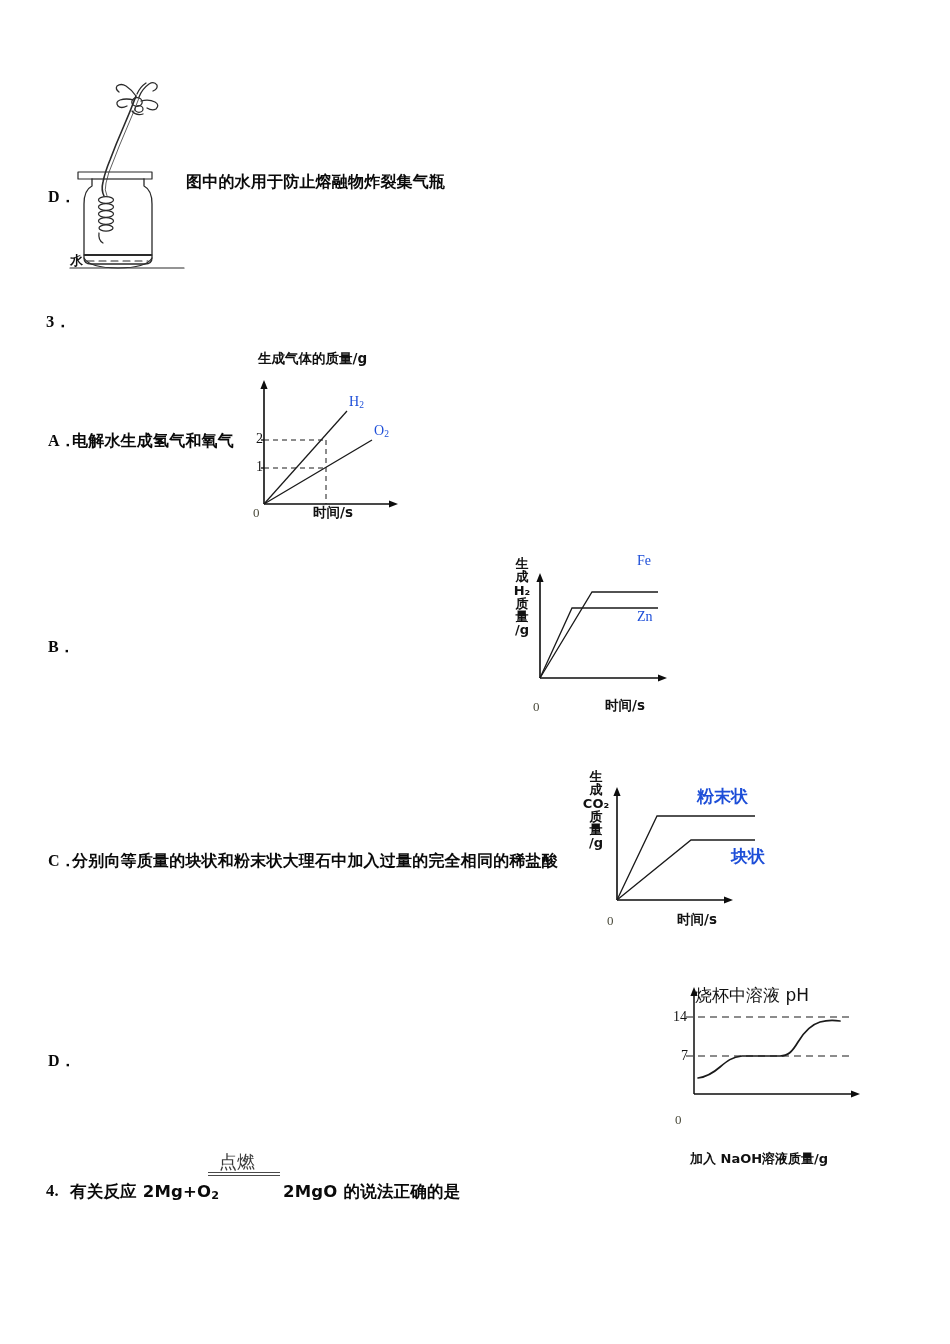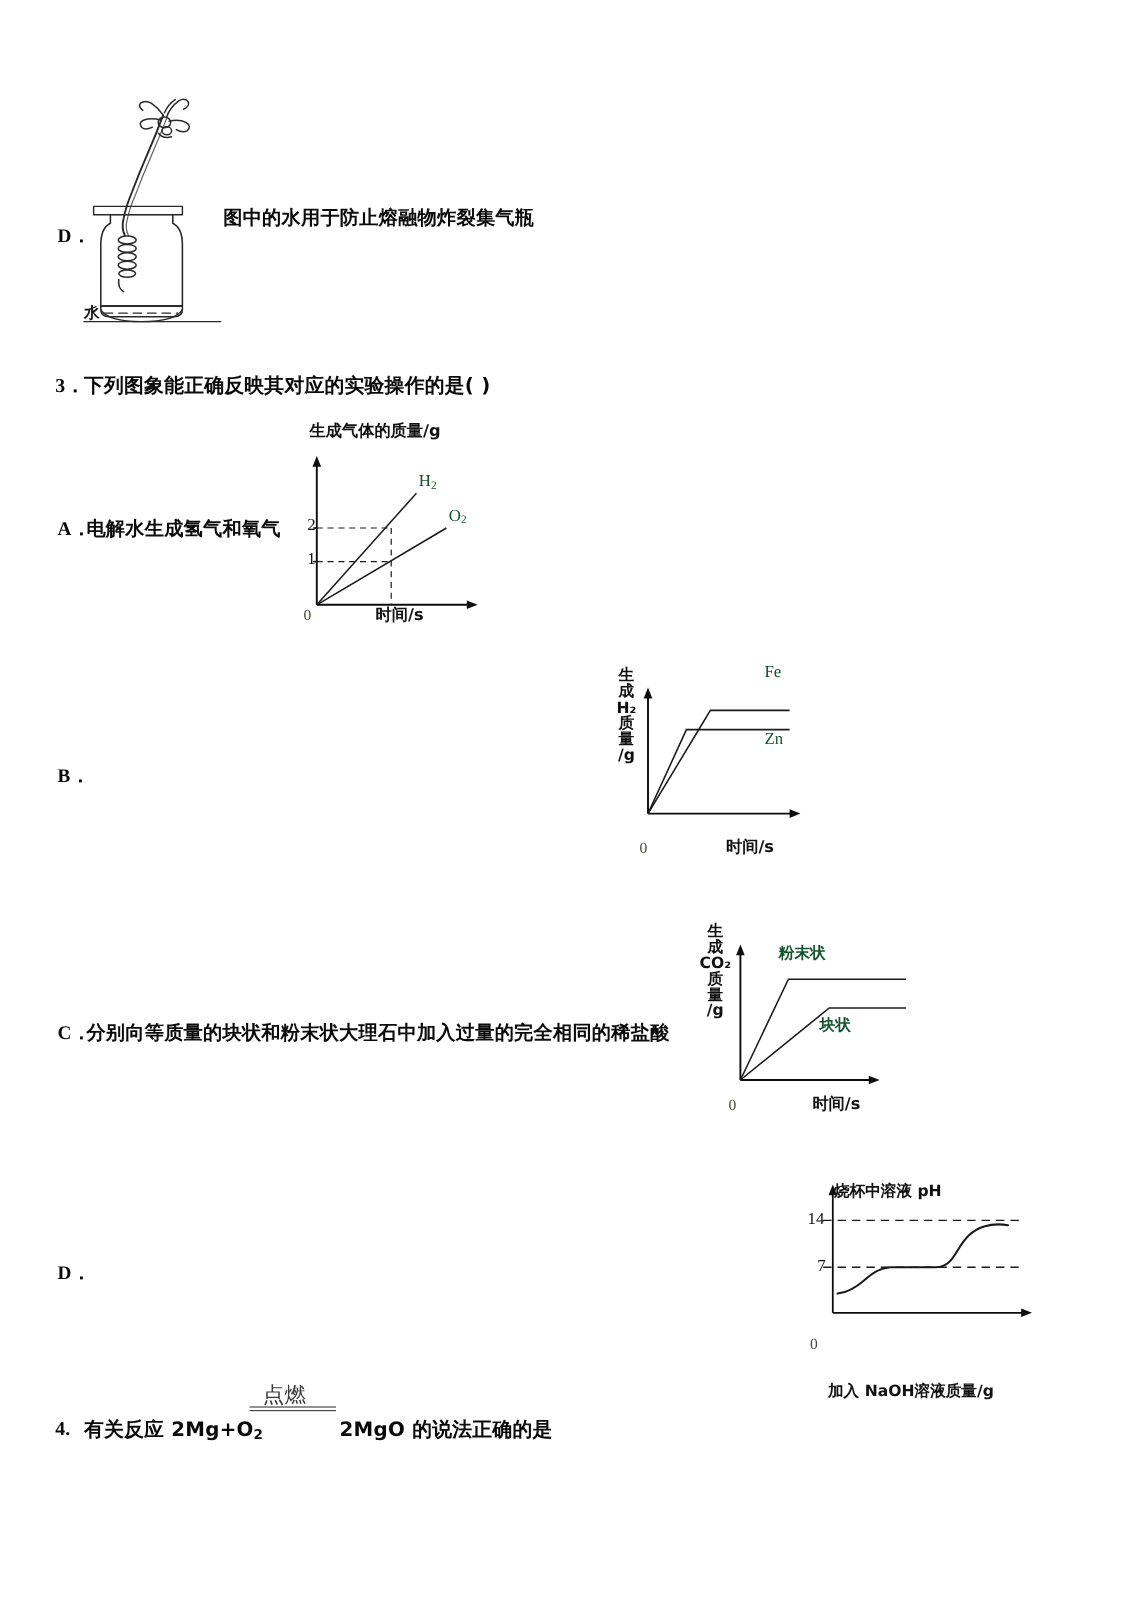--- a/index.html
+++ b/index.html
@@ -78,27 +78,28 @@
   .zero {
     position: absolute;
     font-family: "Liberation Serif", serif;
     font-size: 13px;
     color: #4a4a3a;
   }
   .series-label {
     position: absolute;
     font-family: "Liberation Serif", serif;
     font-size: 14px;
-    color: #14532d;
+    color: #1d4ed8;
     white-space: nowrap;
   }
   .series-label-cn {
     font-family: "DejaVu Sans", "Liberation Sans", sans-serif;
-    font-size: 13px;
+    font-size: 17px;
     font-weight: 600;
+    margin-left: 48px;
   }
 
   svg { overflow: visible; }
   .chart-svg { position: absolute; }
   .eq-cond {
     position: absolute;
     font-family: Liberation Mono, monospace;
     font-size: 18px;
     color: #3a3a3a;
   }
@@ -157,21 +158,20 @@
         <path d="M72 33 Q76 38 83 36"></path>
       </g>
     </g>
   </svg>
 
   <div class="axis-label" style="left:70px; top:252px; font-size:13px; font-weight:600;">水</div>
 
   <div class="txt cn optline" style="left:186px; top:172px;">图中的水用于防止熔融物炸裂集气瓶</div>
 
   <div class="txt" style="left:46px; top:311px; font-size:16.5px;">3．</div>
-  <div class="txt cn qline" style="left:70px; top:311px;">下列图象能正确反映其对应的实验操作的是(  )</div>
 
   <div class="txt opt-letter" style="left:48px; top:431px; font-size:16px;">A．</div>
   <div class="txt cn optline" style="left:72px; top:431px;">电解水生成氢气和氧气</div>
 
   <div class="axis-label" style="left:258px; top:350px; font-size:13.5px; font-weight:600;">生成气体的质量/g</div>
 
   <svg class="chart-svg" style="left:250px; top:378px;" width="160" height="140" viewBox="0 0 160 140">
 
     <g stroke="#0d0d0d" stroke-width="1.6" fill="none">
       <path d="M14 126 L14 8"></path>
@@ -261,21 +261,21 @@
     <path d="M12 122 L86 62 L150 62" stroke="#1a1a1a" stroke-width="1.3" fill="none"></path>
   </svg>
 
   <div class="series-label series-label-cn" style="left:649px; top:785px;">粉末状</div>
   <div class="series-label series-label-cn" style="left:683px; top:845px;">块状</div>
   <div class="zero" style="left:607px; top:913px;">0</div>
   <div class="axis-label" style="left:677px; top:911px; font-size:13.5px; font-weight:600;">时间/s</div>
 
   <div class="txt opt-letter" style="left:48px; top:1051px; font-size:16px;">D．</div>
 
-  <div class="axis-label" style="left:695px; top:984px; font-size:13px; font-weight:700;">烧杯中溶液 pH</div>
+  <div class="axis-label" style="left:695px; top:984px; font-size:17px; font-weight:400;">烧杯中溶液 pH</div>
 
   <svg class="chart-svg" style="left:672px; top:984px;" width="220" height="130" viewBox="0 0 220 130">
     <g stroke="#0d0d0d" stroke-width="1.5" fill="none">
       <path d="M22 110 L22 10"></path>
       <path d="M22 110 L180 110"></path>
     </g>
     <polygon points="22,3 18.4,12 25.6,12" fill="#0d0d0d"></polygon>
     <polygon points="188,110 179,106.4 179,113.6" fill="#0d0d0d"></polygon>
 
     <path d="M14 33 L178 33" stroke="#1a1a1a" stroke-width="1.2" stroke-dasharray="7 5" fill="none"></path>

